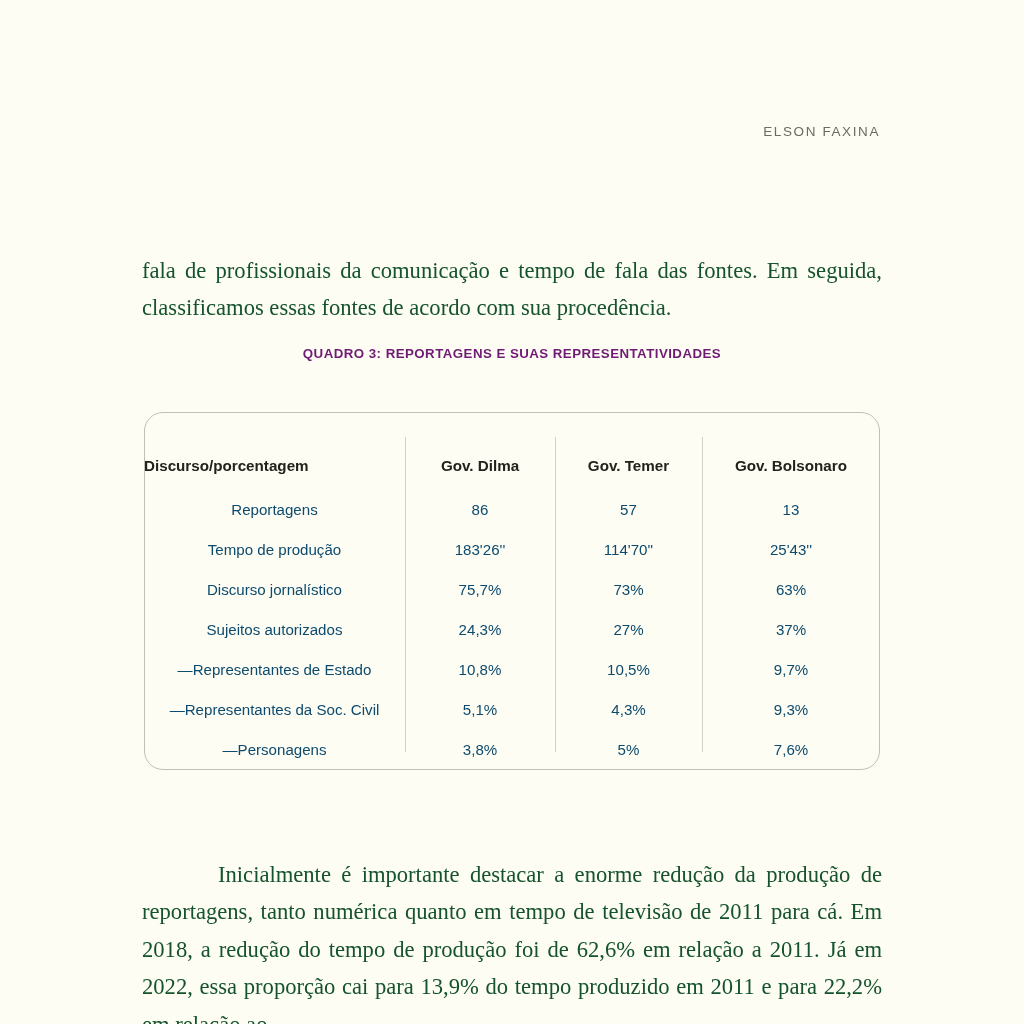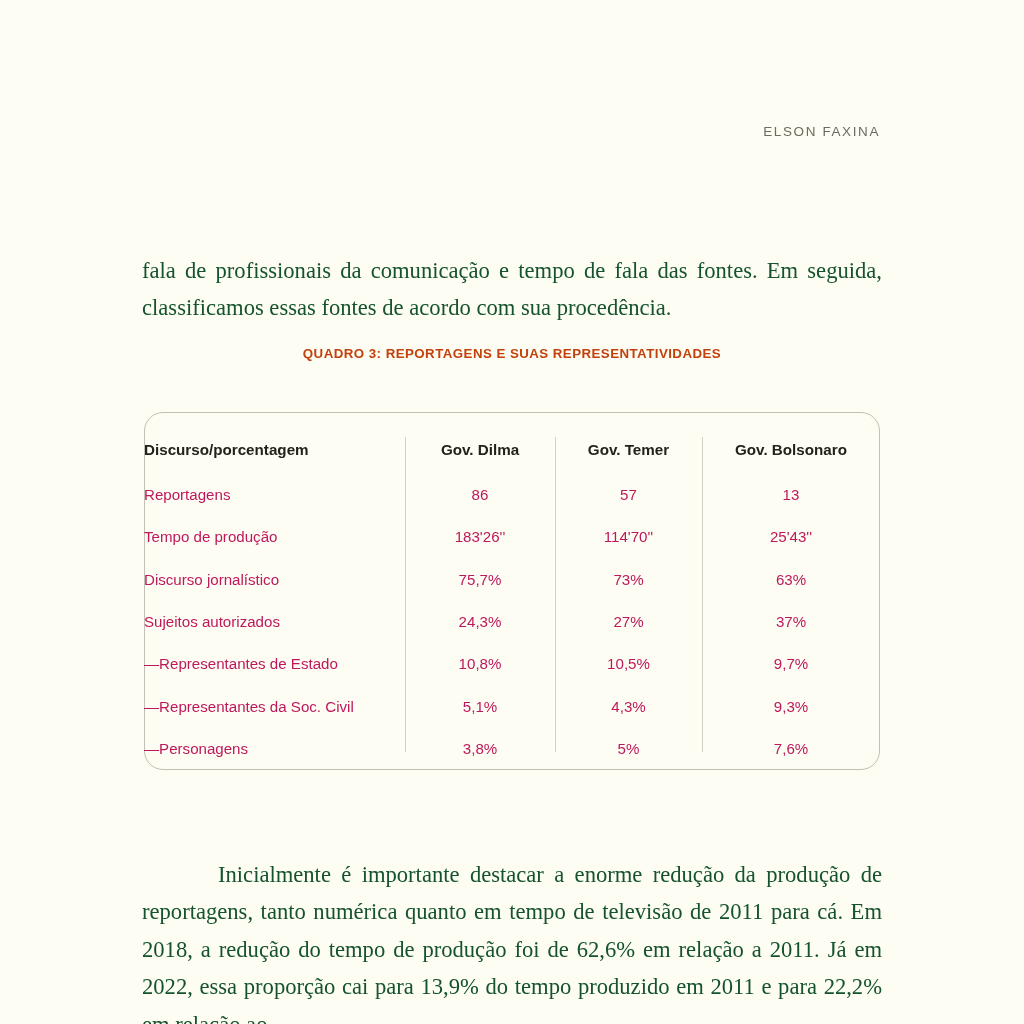--- a/index.html
+++ b/index.html
@@ -58,21 +58,21 @@
   .table-caption {
     position: absolute;
     top: 346px;
     left: 0;
     width: 1024px;
     text-align: center;
     font-family: "Liberation Sans", "DejaVu Sans", sans-serif;
     font-weight: bold;
     font-size: 13.3px;
     letter-spacing: 0.45px;
-    color: #c2410c;
+    color: #701a75;
     text-transform: uppercase;
   }
 
   
   .table-frame {
     position: absolute;
     left: 144px;
     top: 412px;
     width: 736px;
     height: 358px;
@@ -104,37 +104,38 @@
     vertical-align: middle;
     background: transparent;
   }
 
   
   table.quadro thead th {
     height: 48px;
     font-size: 15.2px;
     font-weight: bold;
     color: #23211c;
-    padding-top: 13px;
+    padding-top: 29px;
     margin-left: 32px;
   }
   th.h-label {
     text-align: left;
     padding-left: 31px;
   }
   th.h-val {
     text-align: center;
   }
 
   
   table.quadro tbody td {
     height: 34.3px;
     font-size: 15.1px;
-    color: #be185d;
+    color: #0c4a6e;
     font-weight: normal;
+    text-align: center;
   }
   td.t-label {
     text-align: left;
     padding-left: 31px;
     white-space: nowrap;
   }
   td.t-val {
     text-align: center;
     color: #66635a;
   }

